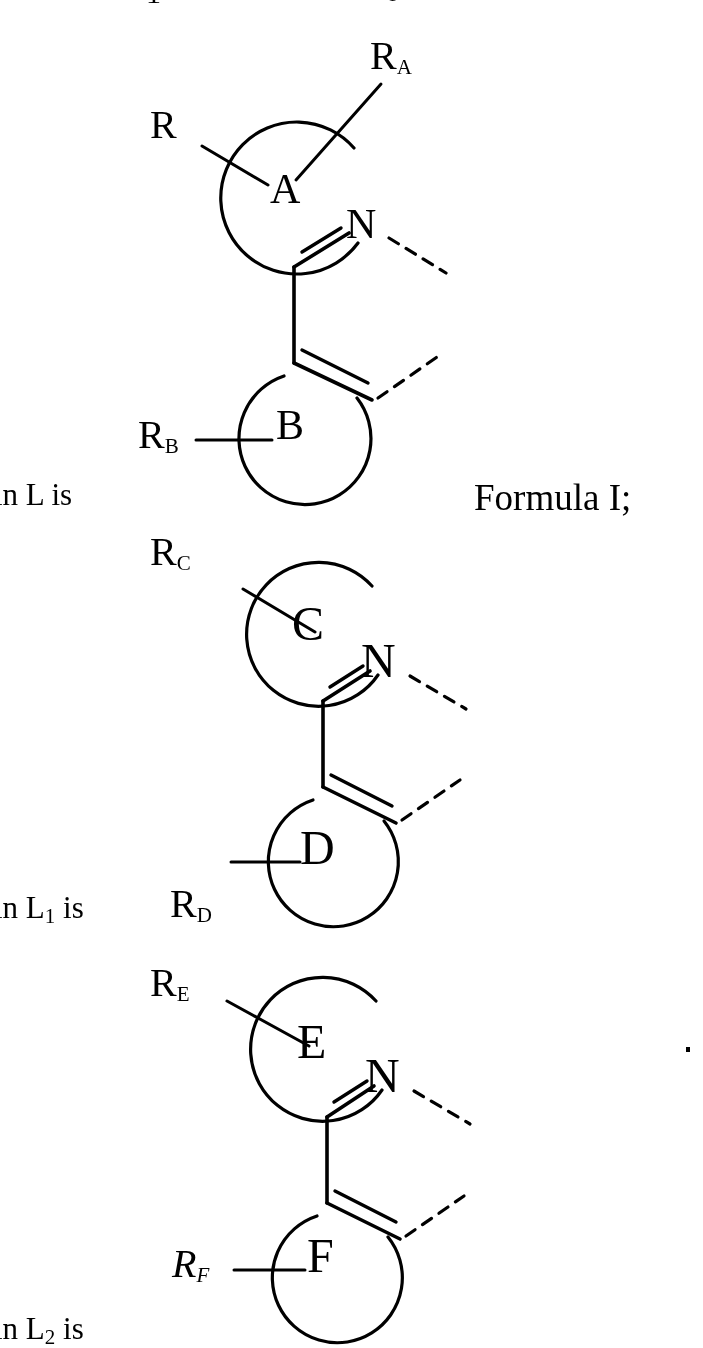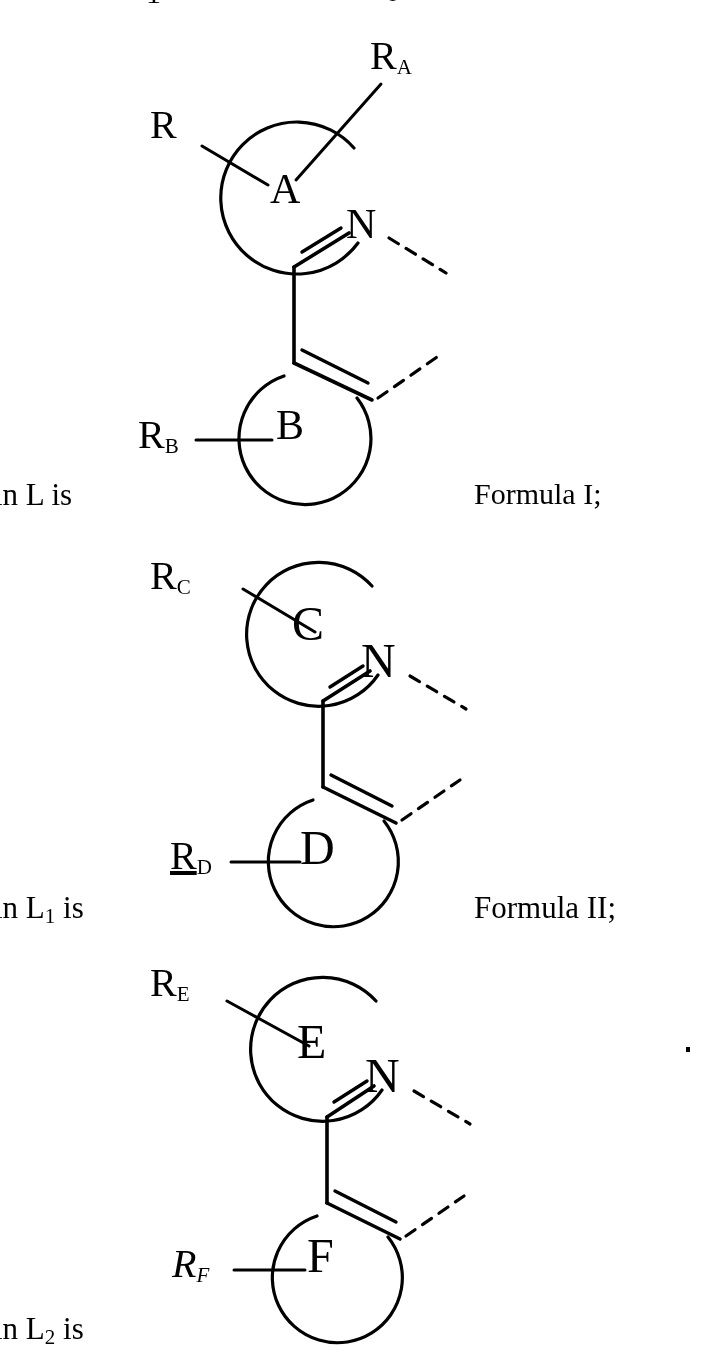--- a/index.html
+++ b/index.html
@@ -109,41 +109,40 @@
   <div class="ptext" style="left:346px;top:203px;font-size:42px;">N</div>
 
   <div class="ptext" style="left:276px;top:404px;font-size:42px;">B</div>
 
   <div class="ptext" style="left:138px;top:415px;font-size:40px;text-align:right;">
     <span>R</span><sub>B</sub>
   </div>
 
   <div class="ptext" style="left:-6px;top:479px;font-size:31px;">in L is</div>
 
-  <div class="ptext" style="left:474px;top:479px;font-size:30px;">Formula I;</div>
+  <div class="ptext" style="left:474px;top:479px;font-size:37px;">Formula I;</div>
 
-  <div class="ptext" style="left:150px;top:556px;font-size:40px;">
+  <div class="ptext" style="left:150px;top:532px;font-size:40px;">
     <span>R</span><sub>C</sub>
   </div>
 
   <div class="ptext" style="left:292px;top:600px;font-size:48px;">C</div>
 
   <div class="ptext" style="left:361px;top:637px;font-size:48px;">N</div>
 
   <div class="ptext" style="left:300px;top:824px;font-size:48px;">D</div>
 
-  <div class="ptext" style="left:170px;top:836px;font-size:40px;text-decoration:underline;">
+  <div class="ptext" style="left:170px;top:884px;font-size:40px;">
     <span>R</span><sub>D</sub>
   </div>
 
   <div class="ptext" style="left:-6px;top:892px;font-size:31px;">
     <span>in L</span><sub>1</sub><span> is</span>
   </div>
 
-  <div class="ptext" style="left:474px;top:892px;font-size:31px;">Formula II;</div>
 
   <div class="ptext" style="left:150px;top:963px;font-size:40px;">
     <span>R</span><sub>E</sub>
   </div>
 
   <div class="ptext" style="left:297px;top:1018px;font-size:48px;">E</div>
 
   <div class="ptext" style="left:365px;top:1052px;font-size:48px;">N</div>
 
   <div class="ptext" style="left:307px;top:1232px;font-size:48px;">F</div>

